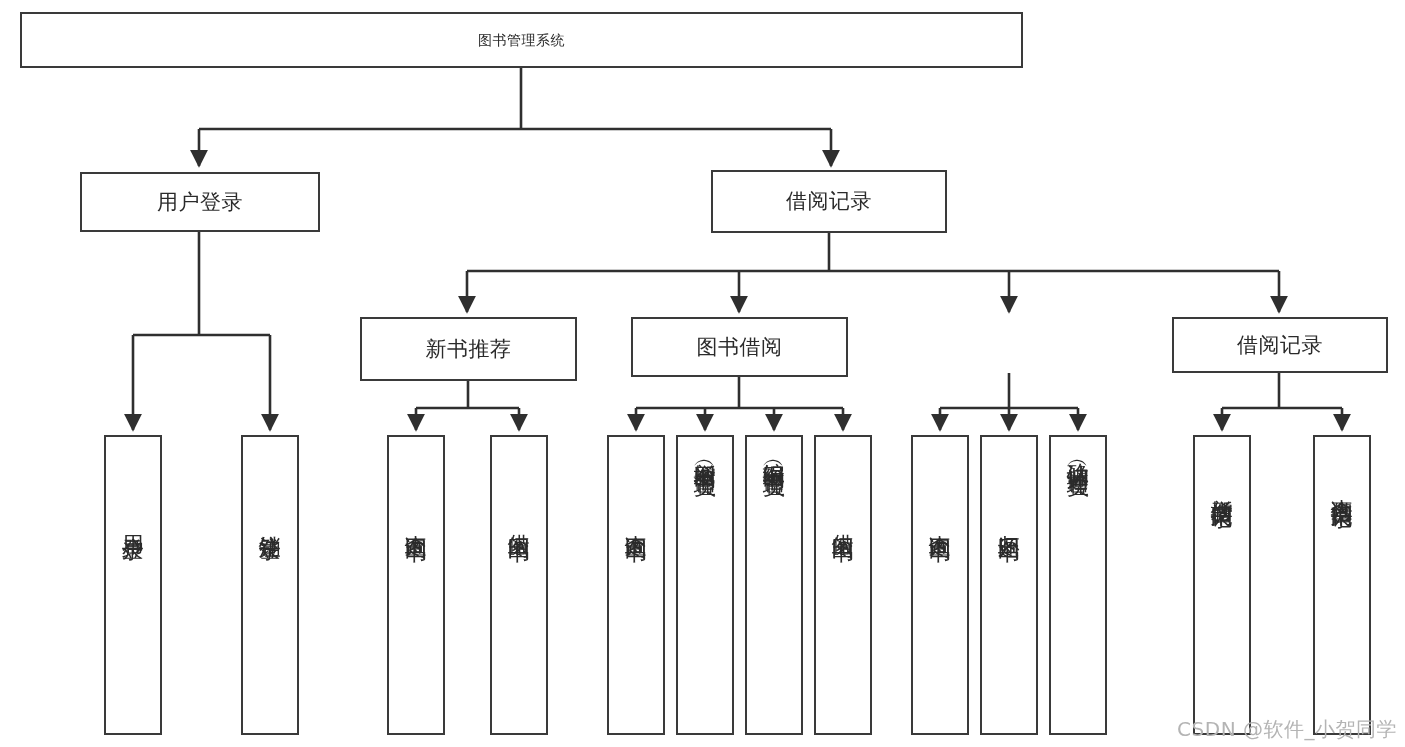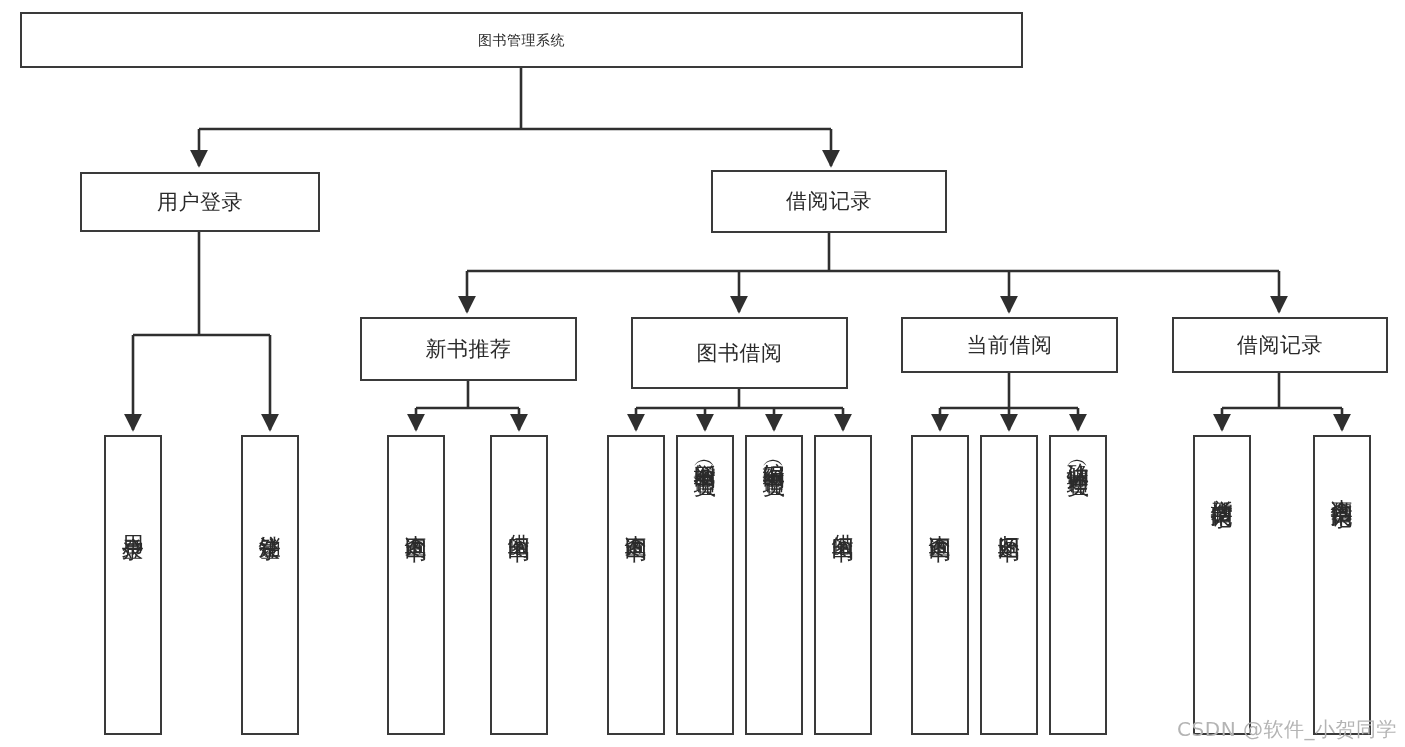--- a/index.html
+++ b/index.html
@@ -128,27 +128,24 @@
   </div>
 
   <div class="node h-node" style="left:711px;top:170px;width:236px;height:63px;">
     <span class="lbl">借阅记录</span>
   </div>
 
   <div class="node h-node" style="left:360px;top:317px;width:217px;height:64px;">
     <span class="lbl">新书推荐</span>
   </div>
 
-  <div class="node h-node" style="left:631px;top:317px;width:217px;height:72px;">
+  <div class="node h-node" style="left:631px;top:317px;width:217px;height:60px;">
     <span class="lbl">图书借阅</span>
   </div>
 
-  <div class="node h-node" style="left:901px;top:317px;width:217px;height:56px;">
-    <span class="lbl">当前借阅</span>
-  </div>
 
   <div class="node h-node" style="left:1172px;top:317px;width:216px;height:56px;">
     <span class="lbl">借阅记录</span>
   </div>
 
   <div class="node v-node" style="left:104px;top:435px;width:58px;height:300px;padding-top:80px;">
     <span class="lbl">用户登录</span>
   </div>
 
   <div class="node v-node" style="left:241px;top:435px;width:58px;height:300px;padding-top:80px;">

